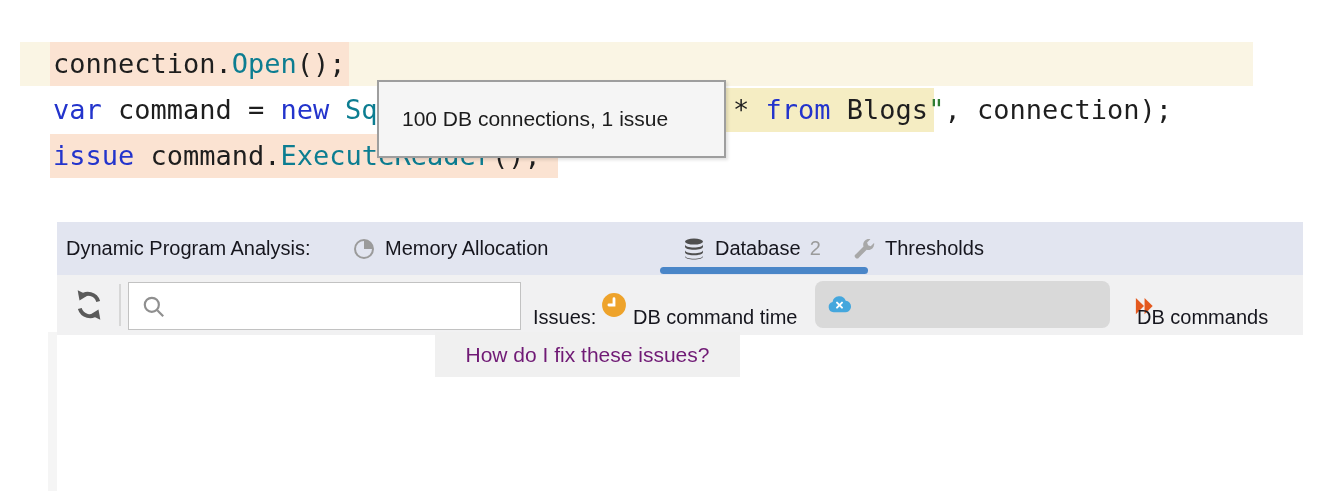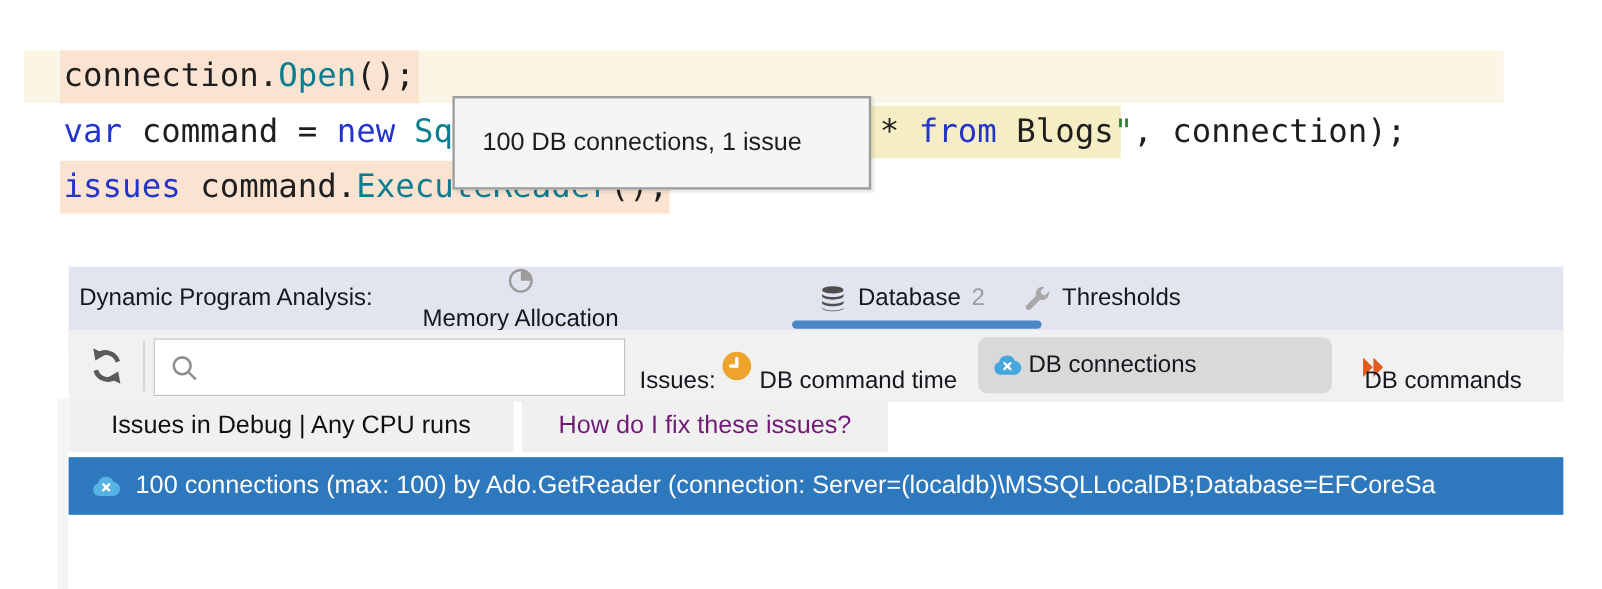--- a/index.html
+++ b/index.html
@@ -71,35 +71,35 @@
   <div class="hl hl-peach-1"></div>
   <div class="hl hl-string"></div>
   <div class="hl hl-peach-3"></div>
 
   <div class="codeline" style="left:53px;top:88px;"><span class="c-kw">var </span><span class="c-plain">command = </span><span class="c-kw">new </span></div>
 
   <div class="codeline" style="left:53px;top:42px;"><span class="c-plain">connection.</span><span class="c-method">Open</span><span class="c-plain">();</span></div>
   <div class="codeline" style="left:345px;top:88px;"><span class="c-method">SqlCommand(</span><span class="c-string">"</span><span class="c-kw">sel</span></div>
   <div class="codeline" style="left:668px;top:88px;"><span class="c-kw">ect</span><span class="c-plain"> * </span><span class="c-kw">from</span><span class="c-plain"> Blogs</span><span class="c-string">"</span><span class="c-plain">, connection);</span></div>
 
-  <div class="codeline" style="left:53px;top:134px;"><span class="c-kw">issues </span><span class="c-plain">command.</span><span class="c-method">ExecuteReader</span><span class="c-plain">();</span></div>
+  <div class="codeline" style="left:53px;top:134px;"><span class="c-kw">issue </span><span class="c-plain">command.</span><span class="c-method">ExecuteReader</span><span class="c-plain">();</span></div>
 
   <div class="tooltip">
     <span>100 DB connections, 1 issue</span>
   </div>
 </div>
 
 <div class="left-strip"></div>
 
 <div class="panel">
 
   <div class="panel-header">
     <div class="panel-title">Dynamic Program Analysis:</div>
 
-    <div class="hdr-tab" style="left:295px;flex-direction:column;">
+    <div class="hdr-tab" style="left:295px;">
       <svg class="icon" width="24" height="24" viewBox="0 0 24 24">
         <circle cx="12" cy="12" r="9" fill="none" stroke="#9b9b9b" stroke-width="2"></circle>
         <path d="M12 12 L12 3 A9 9 0 0 1 21 12 Z" fill="#9b9b9b"></path>
       </svg>
       <span>Memory Allocation</span>
     </div>
 
     <div class="hdr-tab" style="left:625px;">
       <svg class="icon" width="24" height="24" viewBox="0 0 24 24" fill="#4f4f4f">
         <ellipse cx="12" cy="4.6" rx="9" ry="3"></ellipse>
@@ -144,41 +144,29 @@
       <path d="M12 6.2 V12 H7.3" fill="none" stroke="#ffffff" stroke-width="2.6" stroke-linecap="round"></path>
     </svg>
     <div class="tb-label" style="left:576px;">DB command time</div>
 
     <div class="pill">
       <svg class="abs" style="left:11px;top:10px;" width="27" height="27" viewBox="0 0 26 26">
         <path d="M7.3 20.5a5.1 5.1 0 0 1-1-10A6.6 6.6 0 0 1 19 9.4a4.7 4.7 0 0 1-.9 11.1z" fill="#45a7dd"></path>
         <path d="M10.6 11.2 L13 13.6 L10.6 16" fill="none" stroke="#ffffff" stroke-width="1.9" stroke-linecap="round" stroke-linejoin="round"></path>
         <path d="M15.4 11.2 L13 13.6 L15.4 16" fill="none" stroke="#ffffff" stroke-width="1.9" stroke-linecap="round" stroke-linejoin="round"></path>
       </svg>
-      <div class="pill-label">DB connections</div>
     </div>
 
     <svg class="abs" style="left:1074px;top:18px;" width="26" height="26" viewBox="0 0 24 24" fill="#e4591e">
       <path d="M4.5 4.5l7.5 7.5-7.5 7.5z"></path>
       <path d="M12.5 4.5l7.5 7.5-7.5 7.5z"></path>
     </svg>
     <div class="tb-label" style="left:1080px;">DB commands</div>
   </div>
 
   <div class="tabsrow">
-    <div class="run-tab">
-      <span>Issues in Debug | Any CPU runs</span>
-    </div>
     <div class="help-tab">
       <span>How do I fix these issues?</span>
     </div>
   </div>
 
-  <div class="result-row">
-    <svg class="abs" style="left:18px;top:11px;" width="27" height="27" viewBox="0 0 26 26">
-      <path d="M7.3 20.5a5.1 5.1 0 0 1-1-10A6.6 6.6 0 0 1 19 9.4a4.7 4.7 0 0 1-.9 11.1z" fill="#54b2e4"></path>
-      <path d="M10.6 11.2 L13 13.6 L10.6 16" fill="none" stroke="#ffffff" stroke-width="1.9" stroke-linecap="round" stroke-linejoin="round"></path>
-      <path d="M15.4 11.2 L13 13.6 L15.4 16" fill="none" stroke="#ffffff" stroke-width="1.9" stroke-linecap="round" stroke-linejoin="round"></path>
-    </svg>
-    <div class="result-text">100 connections (max: 100) by Ado.GetReader (connection: Server=(localdb)\MSSQLLocalDB;Database=EFCoreSa</div>
-  </div>
 
 </div>
 
 </body></html>

